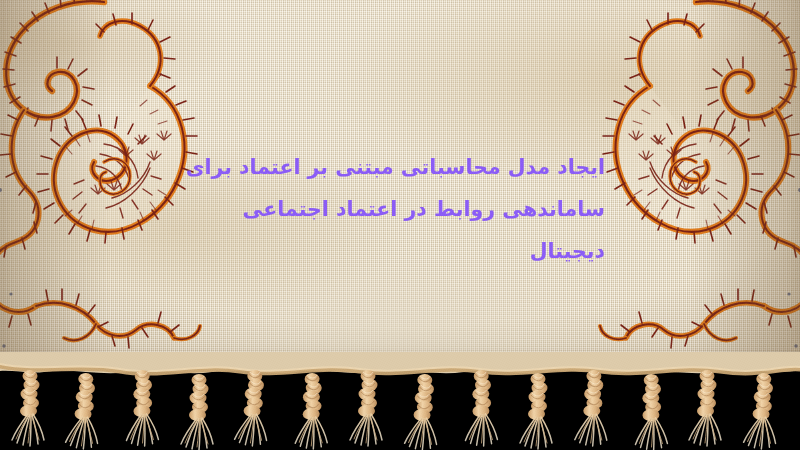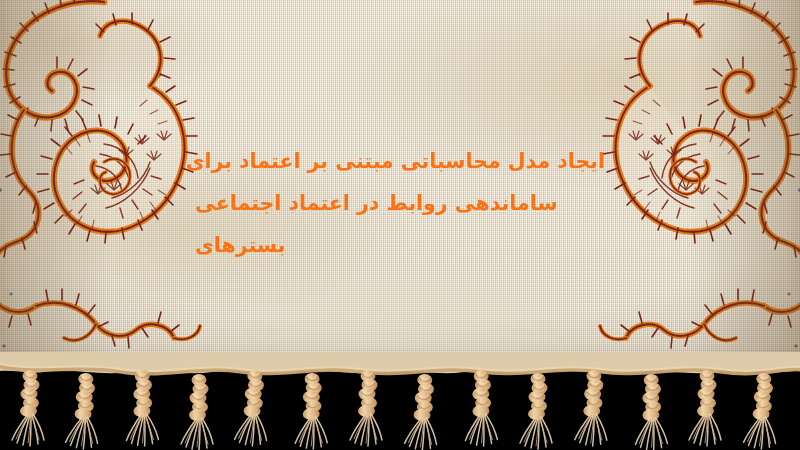--- a/index.html
+++ b/index.html
@@ -57,23 +57,23 @@
   }
 
   
   .corner{position:absolute;top:-6px;width:380px;height:370px;}
   .corner.left{left:-46px;}
   .corner.right{right:-46px;transform:scaleX(-1);}
   .corner svg{width:100%;height:100%;display:block;}
 
   
   .title-block{
-    position:absolute;left:195px;top:140px;width:410px;
-    text-align:left;direction:rtl;
-    color:#f97316;
+    position:absolute;left:195px;top:146px;width:410px;
+    text-align:right;direction:rtl;
+    color:#8b5cf6;
     font-size:20.5px;line-height:42px;font-weight:700;
     letter-spacing:.2px;
   }
   .title-block div{white-space:nowrap;}
 
   
   .fringe{position:absolute;left:0;top:352px;width:800px;height:98px;}
   .fringe svg{width:100%;height:100%;display:block;}
 
   
@@ -390,21 +390,21 @@
         </g>
       </g>
     </svg>
   </div>
 
   <div class="cloth-shade"></div>
 
   <div class="title-block">
     <div>ایجاد مدل محاسباتی مبتنی بر اعتماد برای</div>
     <div>ساماندهی روابط در اعتماد اجتماعی</div>
-    <div>بسترهای</div>
+    <div>دیجیتال</div>
   </div>
 
   <div class="fringe">
     <svg viewBox="0 0 800 98" xmlns="http://www.w3.org/2000/svg" preserveAspectRatio="none">
       <defs>
         <linearGradient id="cordg" x1="0" y1="0" x2="1" y2="0">
           <stop offset="0" stop-color="#c79a66"></stop>
           <stop offset=".35" stop-color="#f0d3a8"></stop>
           <stop offset=".7" stop-color="#ddb583"></stop>
           <stop offset="1" stop-color="#b98c5c"></stop>

